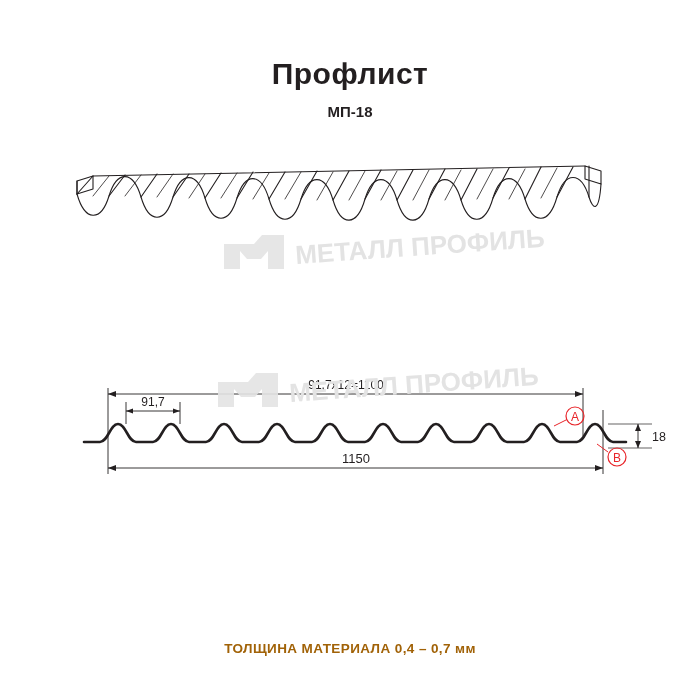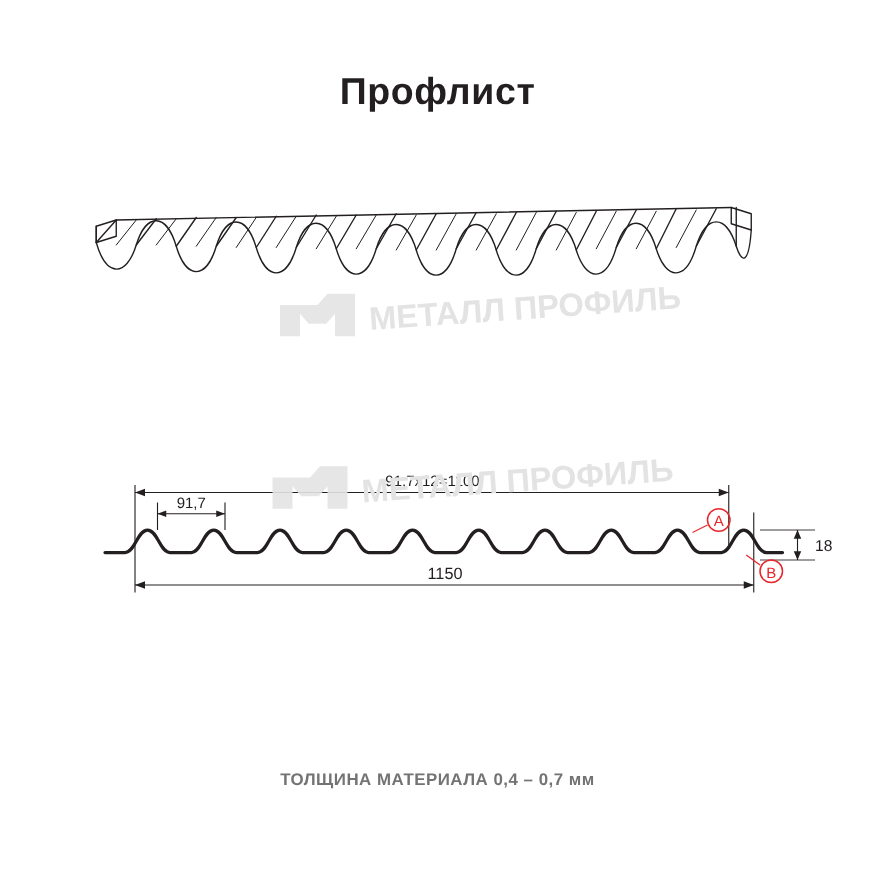--- a/index.html
+++ b/index.html
@@ -36,28 +36,28 @@
     top: 103px;
     left: 0;
     width: 700px;
     text-align: center;
     font-size: 15px;
     font-weight: bold;
     color: #231f20;
   }
   .footer-note {
     position: absolute;
-    top: 616px;
+    top: 641px;
     left: 0;
     width: 700px;
     text-align: center;
     font-size: 13.5px;
     font-weight: bold;
     letter-spacing: 0.4px;
-    color: #737373;
+    color: #a16207;
   }
   .iso-wrap {
     position: absolute;
     top: 140px;
     left: 60px;
     width: 600px;
     height: 150px;
   }
   .draw-wrap {
     position: absolute;
@@ -76,20 +76,21 @@
   .wm2 { top: 370px; left: 212px; }
   svg { display: block; overflow: visible; }
   text { font-family: "Liberation Sans", sans-serif; }
 </style>
 </head>
 <body>
 
 <div class="page">
 
   <div class="title">Профлист</div>
+  <div class="subtitle">МП-18</div>
 
   <div class="iso-wrap">
     <svg width="600" height="150" viewBox="0 0 600 150">
       <g fill="none" stroke="#231f20" stroke-width="1.1" stroke-linejoin="round" stroke-linecap="round">
 
         <path d="M33 36 L525 26"></path>
 
         <path d="M525 26 L541 31 L541 44 L525 39 Z"></path>
 
         <path d="M33 36 L17 41 L17 54 L33 49 Z"></path>

